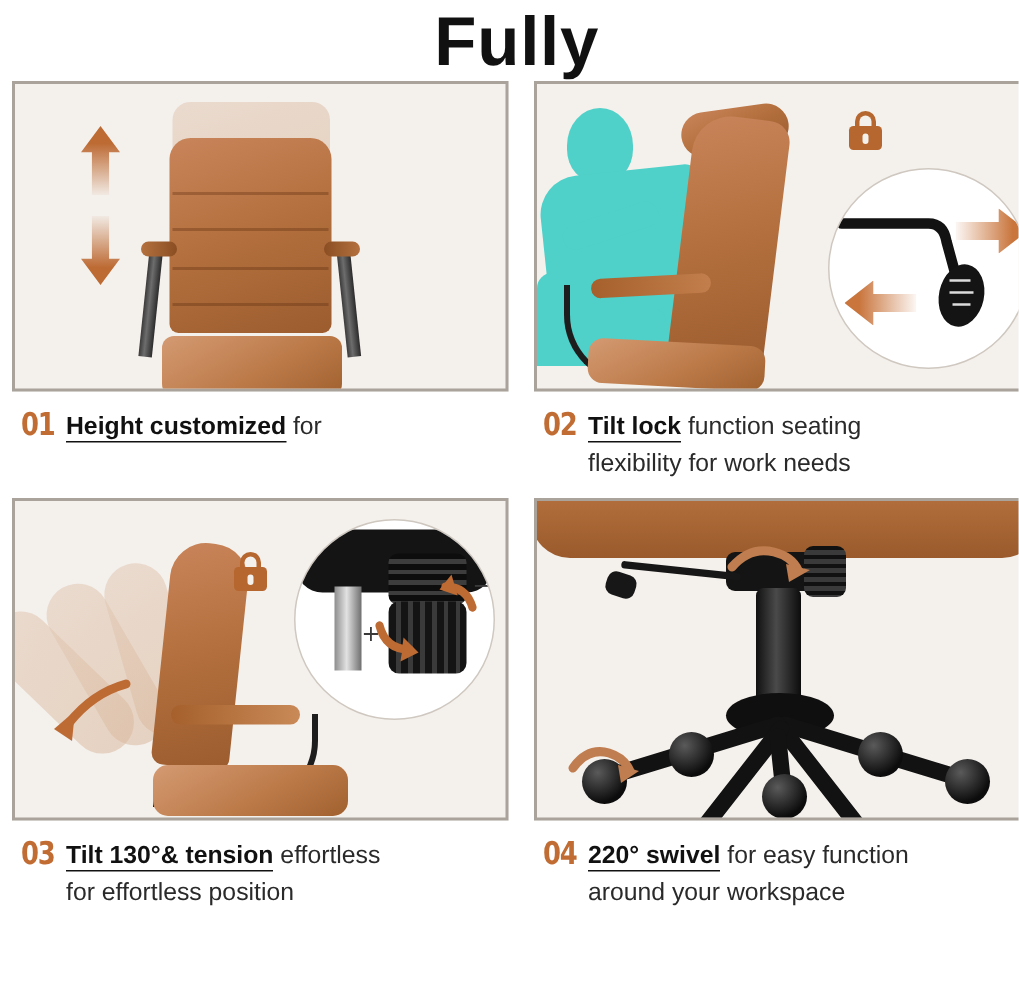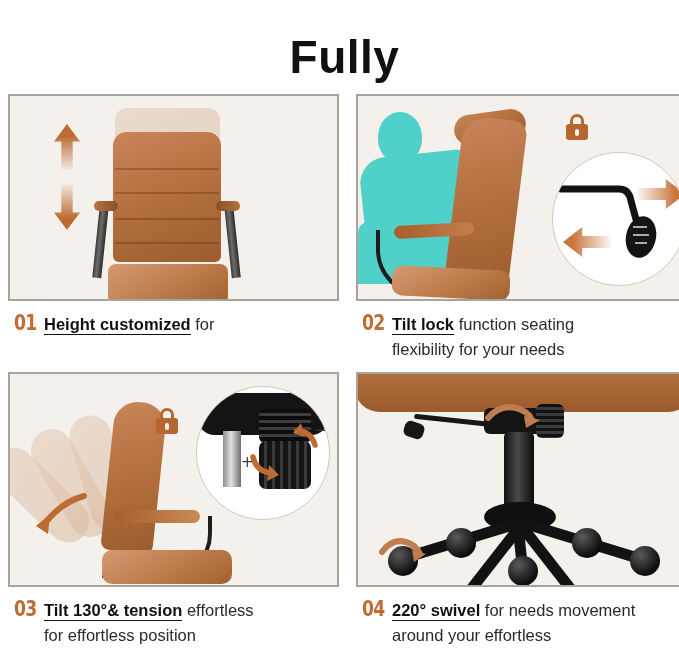--- a/index.html
+++ b/index.html
@@ -5,24 +5,23 @@
   html,body{margin:0;padding:0;}
   body{
     width:679px;height:654px;background:#ffffff;
     font-family:"Liberation Sans","DejaVu Sans",sans-serif;
     overflow:hidden;
   }
   .page{width:679px;height:654px;position:relative;}
 
   
   .title{
-    height:74px;display:flex;align-items:center;justify-content:center;
+    height:54px;display:flex;align-items:center;justify-content:center;
     font-size:46px;font-weight:bold;letter-spacing:.5px;line-height:1;
     padding-left:10px;
-    margin-top:20px;
   }
   .title .t1{color:#111111;}
   .title .t2{color:#c2693a;margin-left:14px;}
 
   
   .grid{
     display:grid;grid-template-columns:331px 331px;grid-template-rows:auto auto;
     column-gap:17px;row-gap:12px;padding:0 8px;box-sizing:border-box;width:679px;
   }
   .cell{width:331px;}
@@ -197,21 +196,21 @@
             </svg>
             <div class="arrow-r" style="left:84px;top:26px"></div>
             <div class="arrow-l" style="left:10px;top:74px"></div>
           </div>
         </div>
       </div>
       <div class="caption">
         <div class="num">02</div>
         <div class="ctext">
           <span class="strong">Tilt lock</span><span class="rest"> function seating</span>
-          <span class="l2">flexibility for your needs</span>
+          <span class="l2">flexibility for work needs</span>
         </div>
       </div>
     </div>
 
     <div class="cell row2">
       <div class="panel p3">
         <div class="art">
           <div class="g ghost" style="left:10px;top:62px;transform:rotate(-46deg)"></div>
           <div class="g ghost" style="left:40px;top:50px;transform:rotate(-30deg)"></div>
           <div class="g ghost" style="left:70px;top:40px;transform:rotate(-16deg)"></div>
@@ -285,20 +284,20 @@
           </svg>
           <svg class="swirl" style="left:122px;top:26px;width:62px;height:30px" viewBox="0 0 62 30">
             <path d="M8 18 Q20 4 36 8 Q48 11 52 20" stroke="#c07d4f" stroke-width="6" fill="none" stroke-linecap="round"></path>
             <path d="M44 16 L60 20 L46 28 Z" fill="#c07d4f"></path>
           </svg>
         </div>
       </div>
       <div class="caption">
         <div class="num">04</div>
         <div class="ctext">
-          <span class="strong">220° swivel</span><span class="rest"> for needs movement</span>
-          <span class="l2">around your effortless</span>
+          <span class="strong">220° swivel</span><span class="rest"> for easy function</span>
+          <span class="l2">around your workspace</span>
         </div>
       </div>
     </div>
 
   </div>
 </div>
 
 </body></html>

